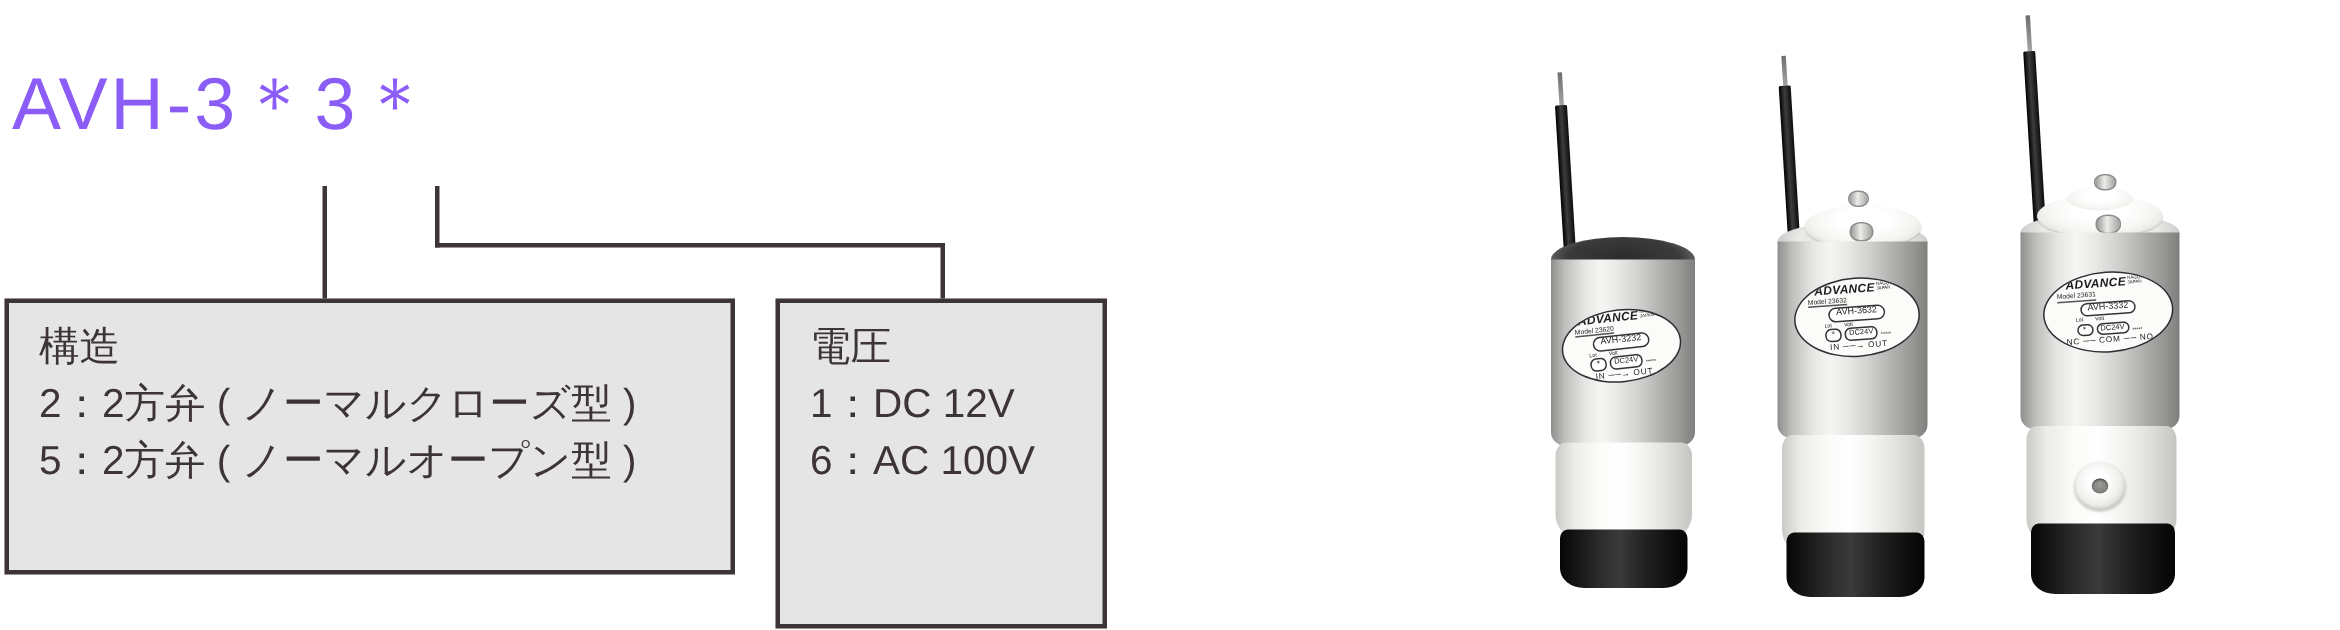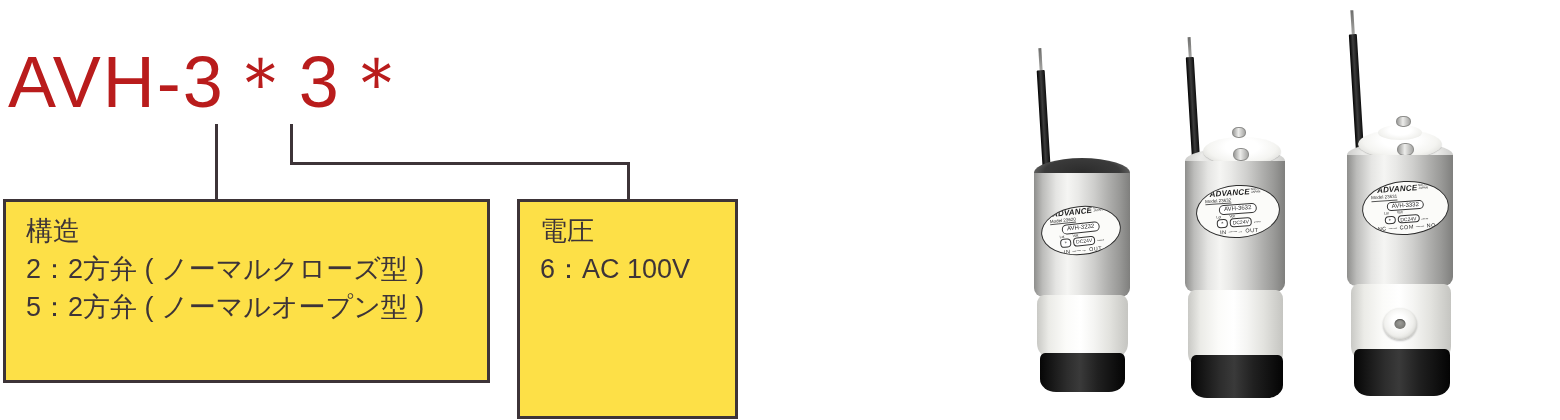--- a/index.html
+++ b/index.html
@@ -4,31 +4,31 @@
 <style>
   * { margin:0; padding:0; box-sizing:border-box; }
   body { background:#ffffff; }
   .page {
     position:relative; width:1560px; height:420px; background:#ffffff;
     font-family:"Liberation Sans","DejaVu Sans",sans-serif; color:#3d3438; overflow:hidden;
   }
 
   
   .title {
-    position:absolute; left:8px; top:46px; font-size:72px; line-height:1;
-    letter-spacing:2px; font-weight:500; color:#b91c1c;
+    position:absolute; left:8px; top:46px; font-size:49px; line-height:1;
+    letter-spacing:2px; font-weight:500; color:#8b5cf6;
   }
   .cline { position:absolute; background:#3d3438; }
   #line-a  { left:215px; top:124px; width:3px;  height:77px; }
   #line-b1 { left:290px; top:124px; width:3px;  height:41px; }
   #line-bh { left:290px; top:162px; width:340px; height:3px; }
   #line-b2 { left:627px; top:162px; width:3px;  height:39px; }
 
   .opt-box {
-    position:absolute; border:3px solid #3d3438; background:#fde047;
+    position:absolute; border:3px solid #3d3438; background:#e5e5e5;
     font-size:27px; line-height:38px; padding:10px 0 0 20px; color:#3d3438;
   }
   #box-structure { left:3px;   top:199px; width:487px; height:184px; }
   #box-voltage   { left:517px; top:199px; width:221px; height:220px; }
 
   
   .valve { position:absolute; }
   .needle { position:absolute; transform:rotate(-3.5deg); transform-origin:50% 100%; }
   .needle .tip { position:absolute; left:50%; margin-left:-1.5px; top:0; width:3px;
     background:linear-gradient(180deg,#6e6e6c,#a9a9a7); }
@@ -129,20 +129,21 @@
   <div class="cline" id="line-b2"></div>
 
   <div class="opt-box" id="box-structure">
     <div>構造</div>
     <div>2：2方弁 ( ノーマルクローズ型 )</div>
     <div>5：2方弁 ( ノーマルオープン型 )</div>
   </div>
 
   <div class="opt-box" id="box-voltage">
     <div>電圧</div>
+    <div>1：DC 12V</div>
     <div>6：AC 100V</div>
   </div>
 
   <div class="valve" id="v1">
     <div class="needle">
       <div class="tip"></div>
       <div class="rod"></div>
     </div>
     <div class="cap dcap"></div>
     <div class="cyl"></div>

